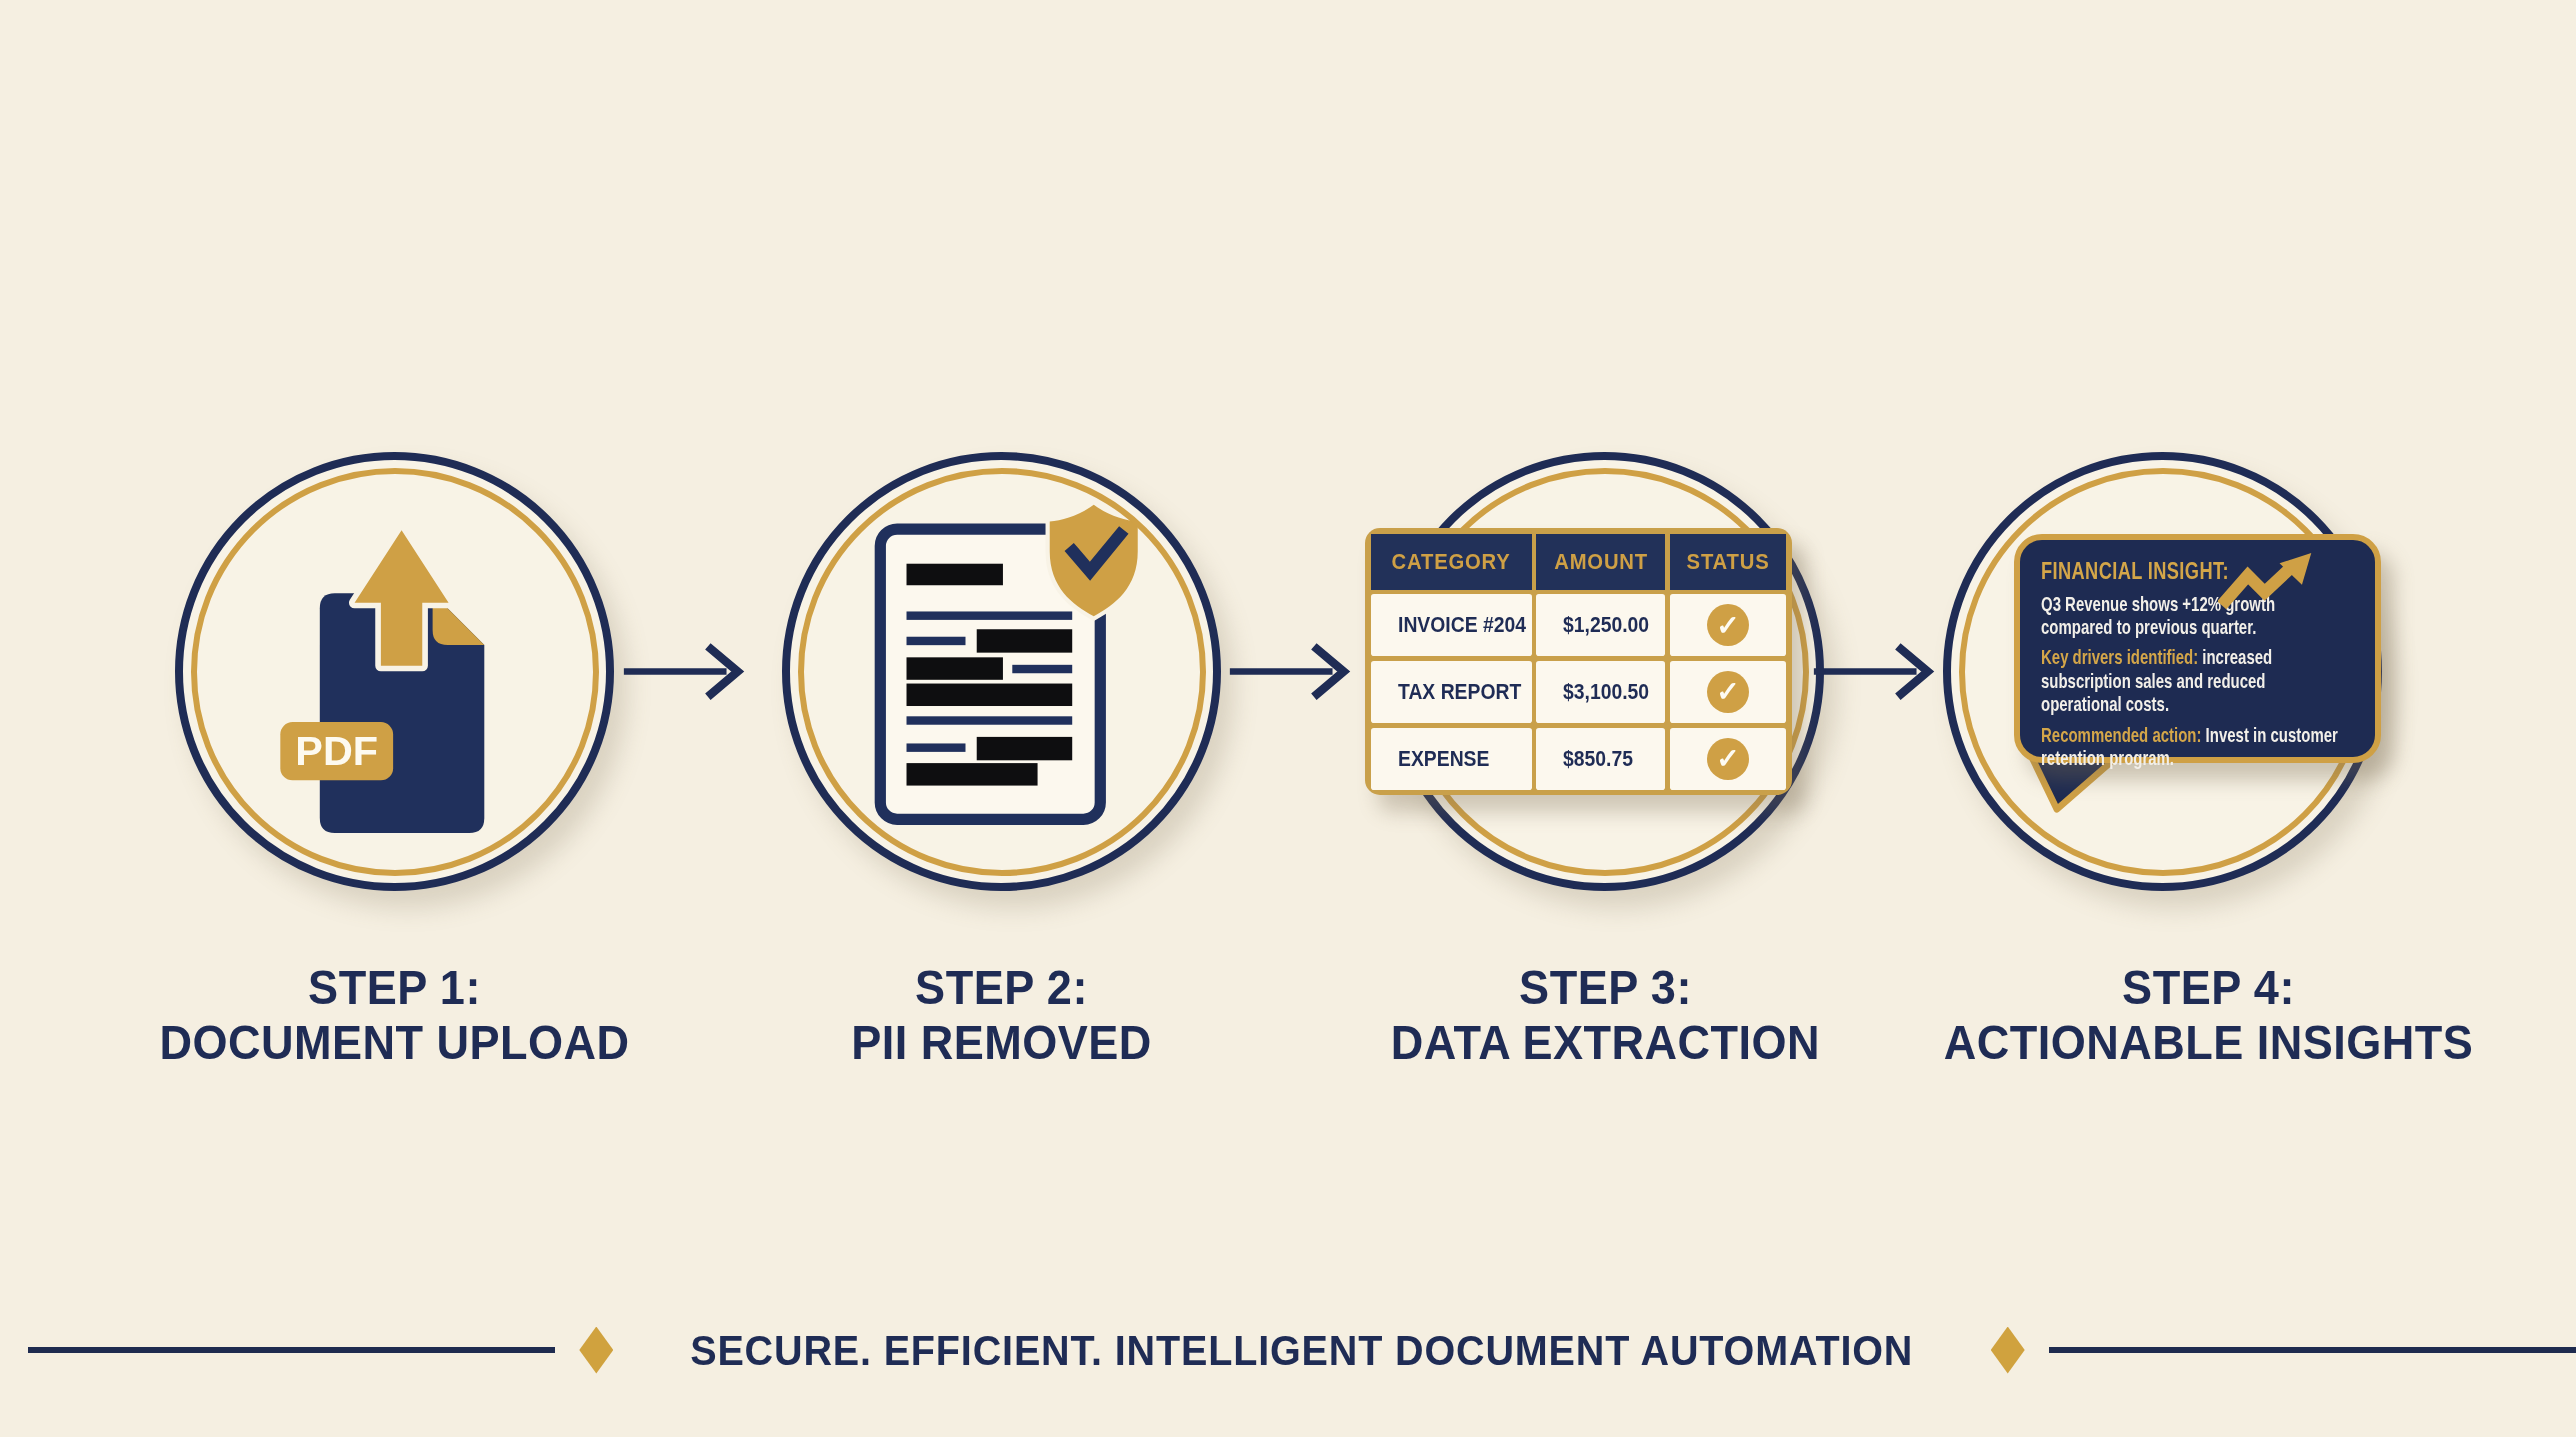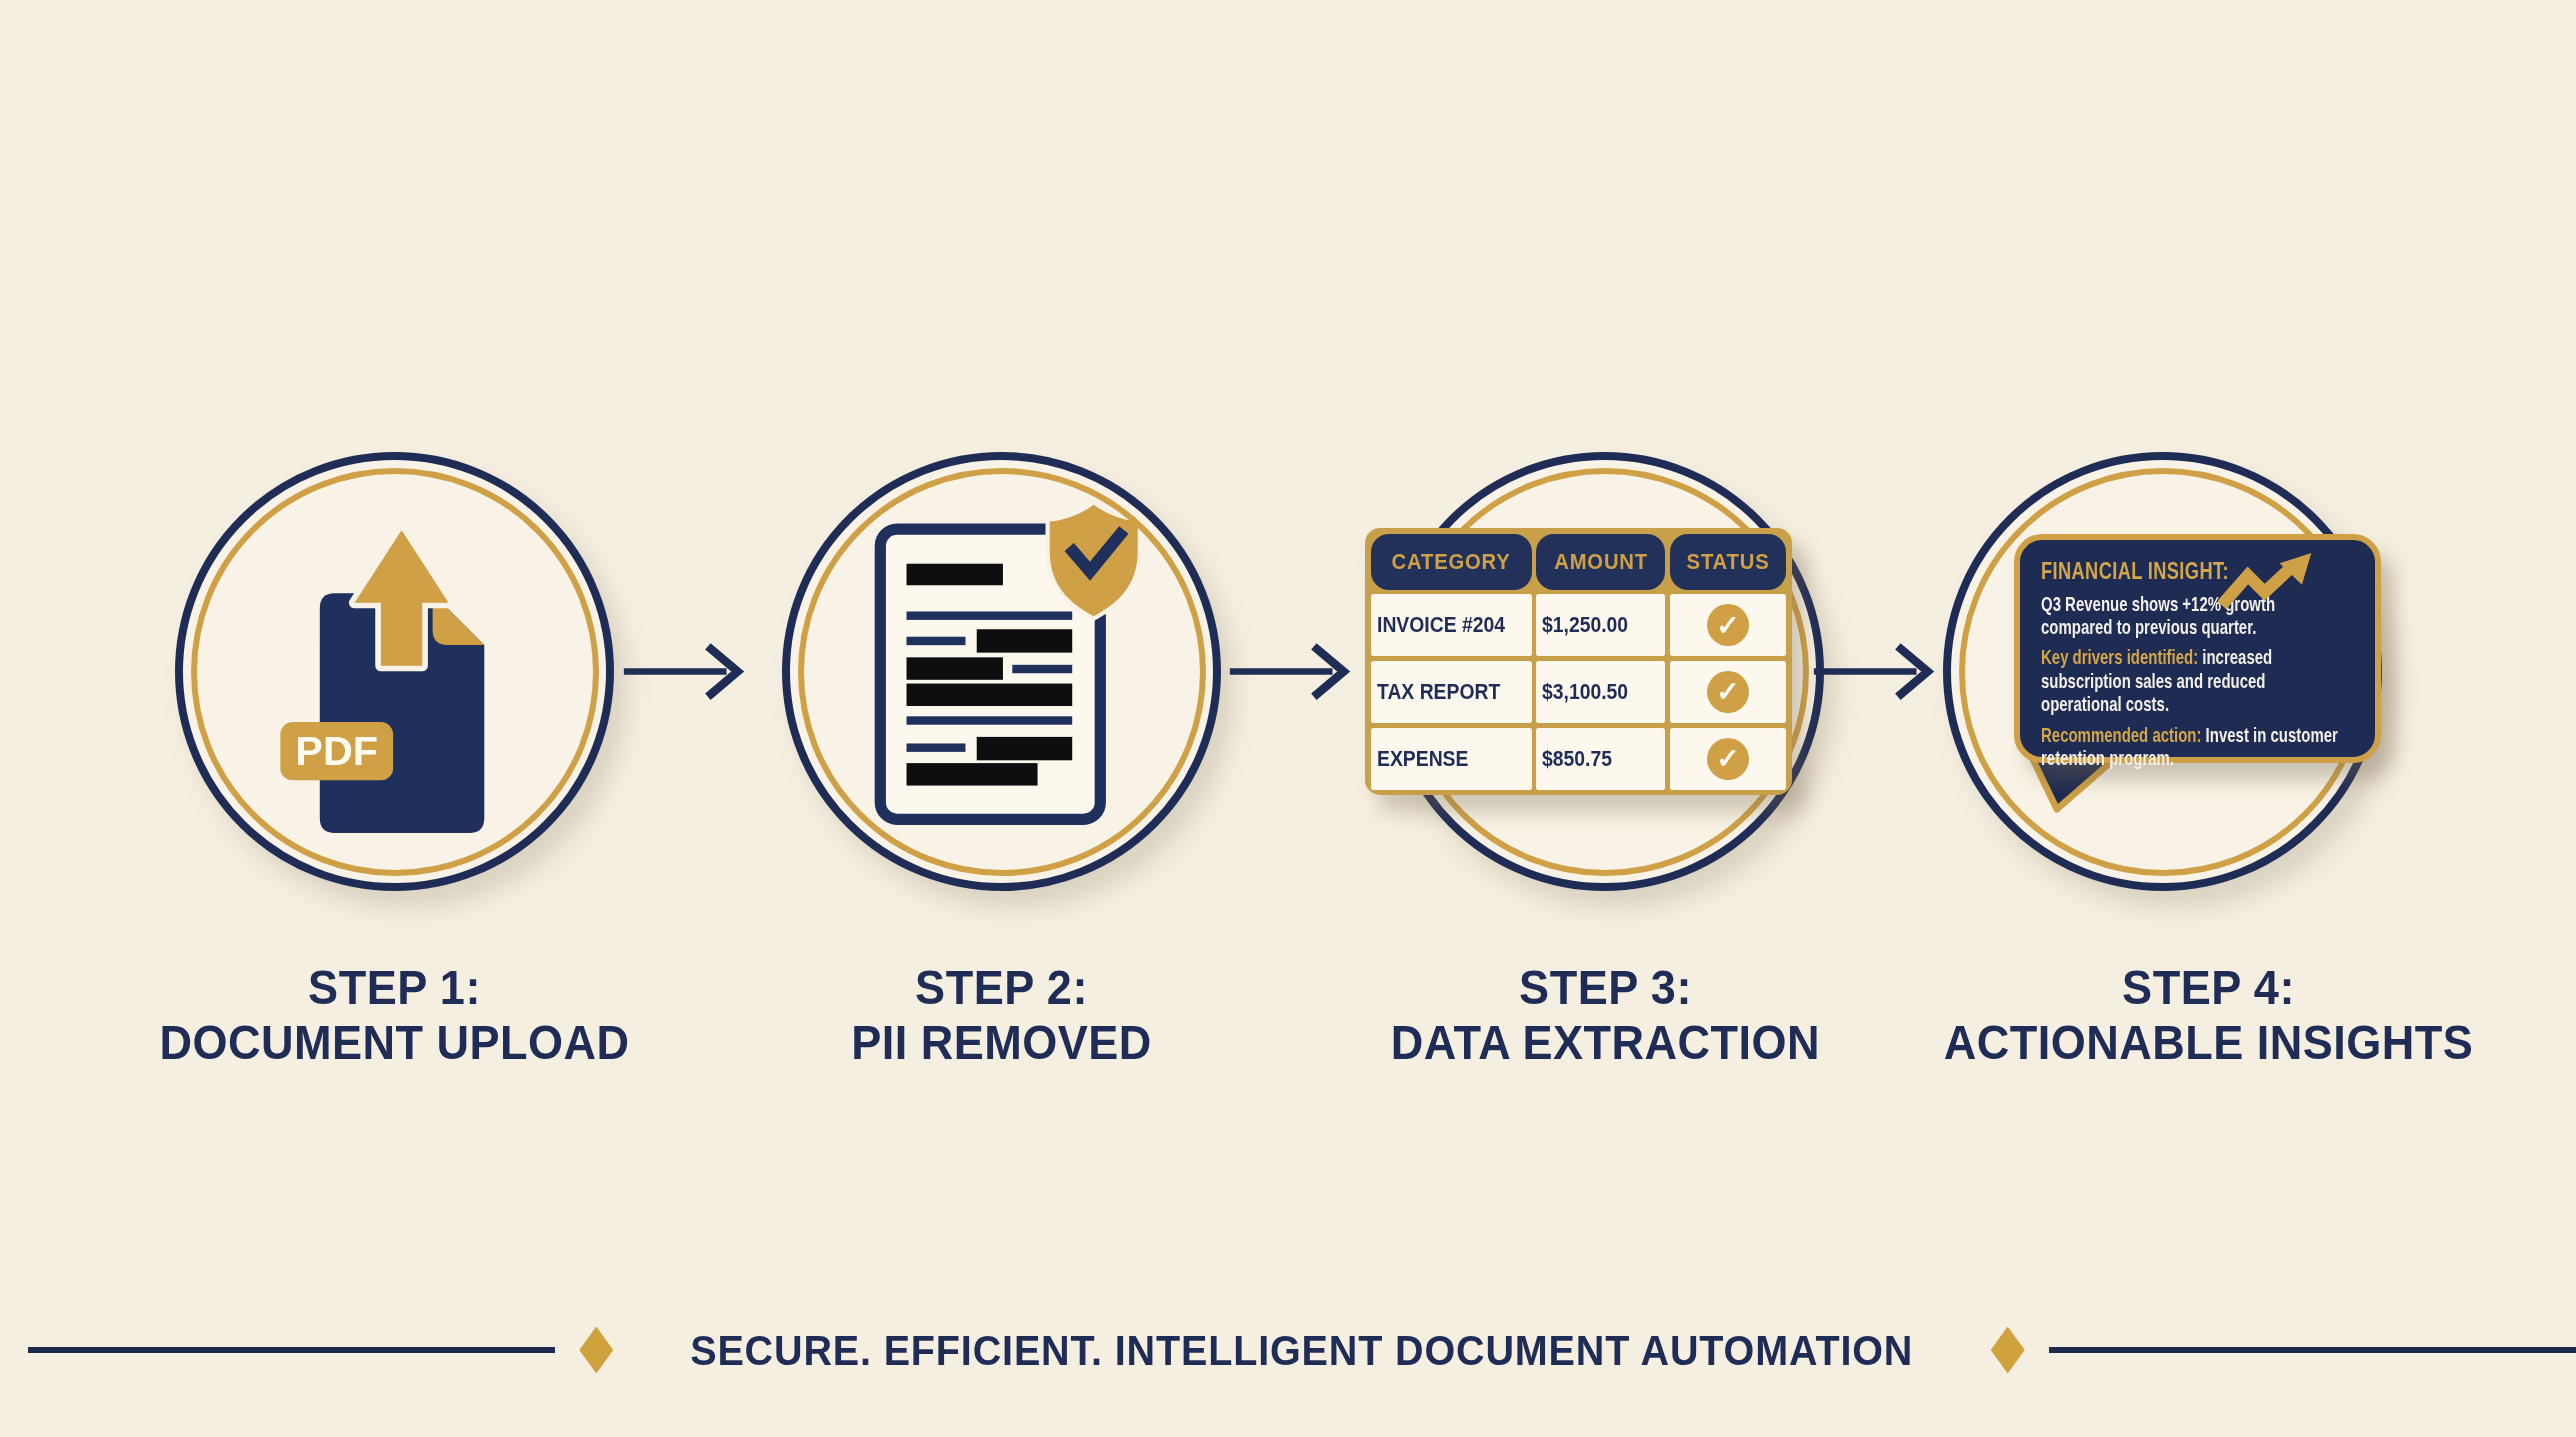--- a/index.html
+++ b/index.html
@@ -40,26 +40,26 @@
   
   .table-wrap{
     position:absolute;left:1365px;top:528px;z-index:4;
     background:#c9a04a;border-radius:15px;padding:5.6px;
     display:grid;grid-template-columns:161px 129px 116px;
     grid-template-rows:56px 62px 62px 62px;gap:4.7px;
     box-shadow:13px 17px 20.6px rgba(120,105,80,.32);
   }
   .th{
     background:#223159;color:#cfa045;font-weight:bold;font-size:22.5px;
-    letter-spacing:0.9px;border-radius:18px;
+    letter-spacing:0.9px;border-radius:0;
     display:flex;align-items:center;justify-content:center;
   }
   .td{
     background:#fcf8ee;color:#1f2c55;font-weight:bold;font-size:22.5px;
-    display:flex;align-items:center;padding:0 6px;border-radius:2.8px;
+    display:flex;align-items:center;padding:0 27px;border-radius:2.8px;
   }
   .td.center{justify-content:center;padding:0;}
   .sx{display:inline-block;transform:scaleX(.86);transform-origin:left center;white-space:nowrap;}
   .sxc{display:inline-block;transform:scaleX(.9);transform-origin:center center;white-space:nowrap;}
   .check-badge{
     width:42px;height:42px;border-radius:50%;background:#cfa045;color:#fdfbf3;
     display:flex;align-items:center;justify-content:center;
     font-size:28px;font-weight:bold;
   }
   

